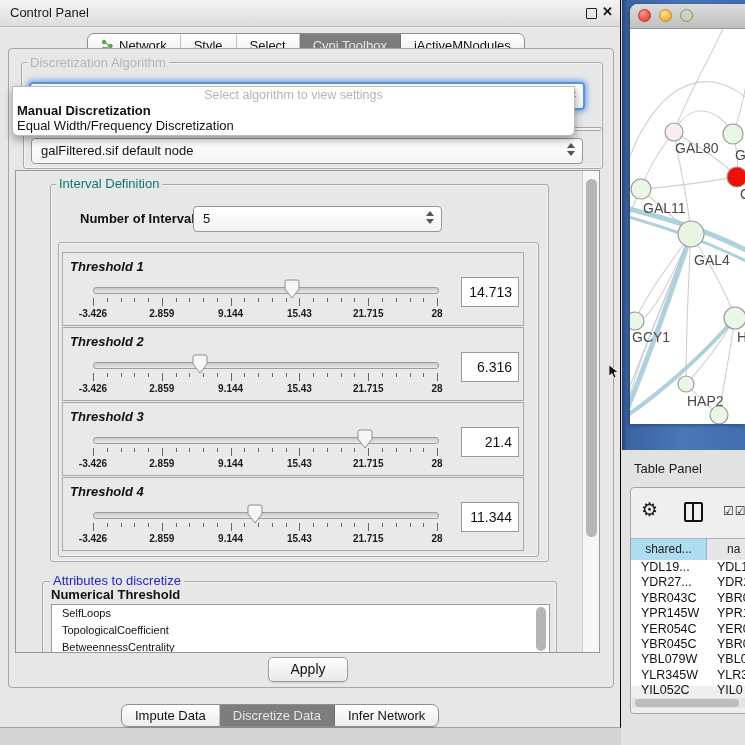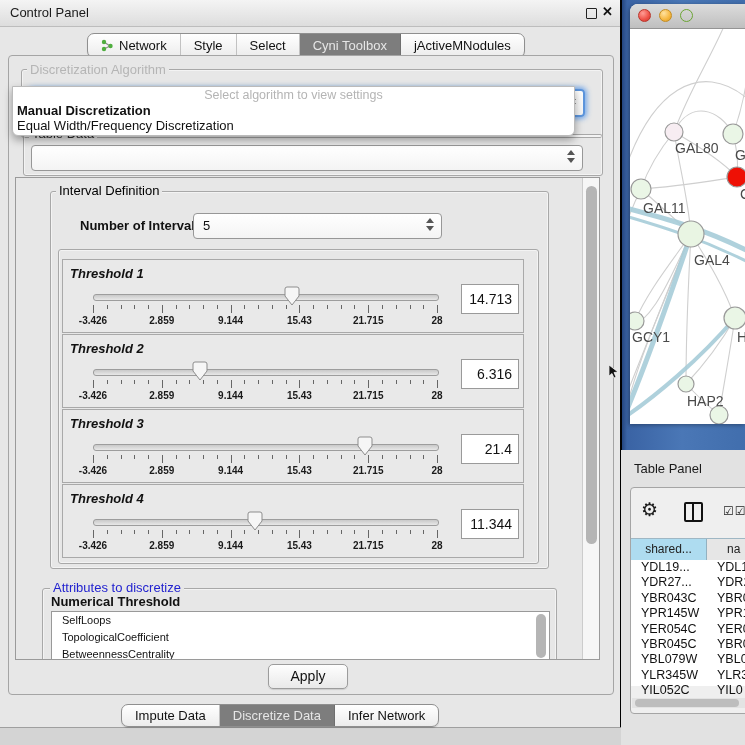--- a/index.html
+++ b/index.html
@@ -1,38 +1,38 @@
 <!DOCTYPE html>
 <html><head>
 <meta charset="utf-8">
 <style>
   html,body{margin:0;padding:0;background:#d4d4d4;font-family:"Liberation Sans",sans-serif;}
   #stage{position:relative;width:745px;height:745px;overflow:hidden;background:#d4d4d4;}
   .abs{position:absolute;}
 
   
-  #ctrl-win{left:0;top:0;width:620px;height:727px;background:#e7e7e7;border-right:3px solid #000000;border-bottom:1px solid #9f9f9f;}
+  #ctrl-win{left:0;top:0;width:620px;height:727px;background:#e7e7e7;border-right:1px solid #000000;border-bottom:1px solid #9f9f9f;}
   #titlebar{left:0;top:0;width:620px;height:26px;background:linear-gradient(#f4f4f4,#ddd);border-bottom:1px solid #bdbdbd;}
   #titlebar .t{position:absolute;left:10px;top:5px;font-size:13px;color:#1a1a1a;}
   .float-ico{position:absolute;left:586px;top:8px;width:9px;height:9px;border:1.6px solid #222;border-radius:1px;}
   .close-ico{position:absolute;left:602px;top:4px;font-size:13px;font-weight:bold;color:#111;}
 
   
   .segbar{position:absolute;display:flex;height:23px;border:1px solid #8f8f8f;border-radius:7px;overflow:hidden;background:linear-gradient(#fff,#ececec);box-shadow:0 1px 1px rgba(0,0,0,.15);}
   .seg{display:flex;align-items:center;padding:0 13px;font-size:13px;color:#111;border-right:1px solid #c2c2c2;white-space:nowrap;}
   .seg:last-child{border-right:none;}
   .seg.sel{background:#7d7d7d;color:#e6e6e6;border-right:1px solid #6f6f6f;}
   .net-ico{width:13px;height:13px;margin-right:5px;}
 
   
   .panel{border:1px solid #a5a5a5;border-radius:4px;background:#e7e7e7;}
   .grp{border:1px solid #a8a8a8;border-radius:3px;box-shadow:inset 0 0 0 1px rgba(255,255,255,.5);}
   .grp-label{position:absolute;font-size:13px;background:#e7e7e7;padding:0 3px;line-height:14px;}
   .lbl-dim{color:#b5b5b5;}
-  .lbl-green{color:#000000;}
+  .lbl-green{color:#0f766e;}
   .lbl-blue{color:#2323cf;}
   .bold13{font-size:13px;font-weight:bold;color:#111;}
 
   .combo{position:absolute;background:linear-gradient(#fff,#f4f4f4);border:1px solid #979797;border-radius:4px;font-size:13px;color:#111;}
   .combo .val{position:absolute;left:9px;top:4px;white-space:nowrap;}
   .combo .steppers{position:absolute;right:7px;top:4px;width:8px;}
   .combo .up{width:0;height:0;border-left:4px solid transparent;border-right:4px solid transparent;border-bottom:5px solid #555;margin-bottom:3px;}
   .combo .dn{width:0;height:0;border-left:4px solid transparent;border-right:4px solid transparent;border-top:5px solid #555;}
   .combo.focus{border:2px solid #5d95dc;box-shadow:0 0 5px 2px rgba(100,160,235,.85);}
 
@@ -121,34 +121,35 @@
           <span>Select</span>
         </div>
       <div class="seg sel">
           <span>Cyni Toolbox</span>
         </div>
       <div class="seg">
           <span>jActiveMNodules</span>
         </div>
     </div>
 
-    <div class="abs panel" style="left:8px;top:55px;width:604px;height:638px;">
+    <div class="abs panel" style="left:8px;top:48px;width:604px;height:638px;">
 
       <div class="abs grp" style="left:12px;top:13px;width:580px;height:67px;"></div>
       <div class="grp-label lbl-dim" style="left:18px;top:7px;">Discretization Algorithm</div>
       <div class="combo focus" style="left:20px;top:33px;width:552px;height:24px;">
         <div class="steppers">
             <div class="up"></div>
             <div class="dn"></div>
           </div>
       </div>
 
       <div class="abs grp" style="left:14px;top:78px;width:578px;height:40px;"></div>
       <div class="grp-label" style="left:20px;top:71px;color:#2a2a2a;">Table Data</div>
       <div class="combo" style="left:22px;top:89px;width:550px;height:24px;">
+        <span class="val">galFiltered.sif default node</span>
         <div class="steppers">
             <div class="up"></div>
             <div class="dn"></div>
           </div>
       </div>
 
       <div class="abs" id="scrollpane" style="left:6px;top:121px;">
 
         <div class="abs grp" style="left:34px;top:13px;width:497px;height:376px;">
           <div class="bold13 abs" style="left:29px;top:26px;">Number of Intervals</div>

